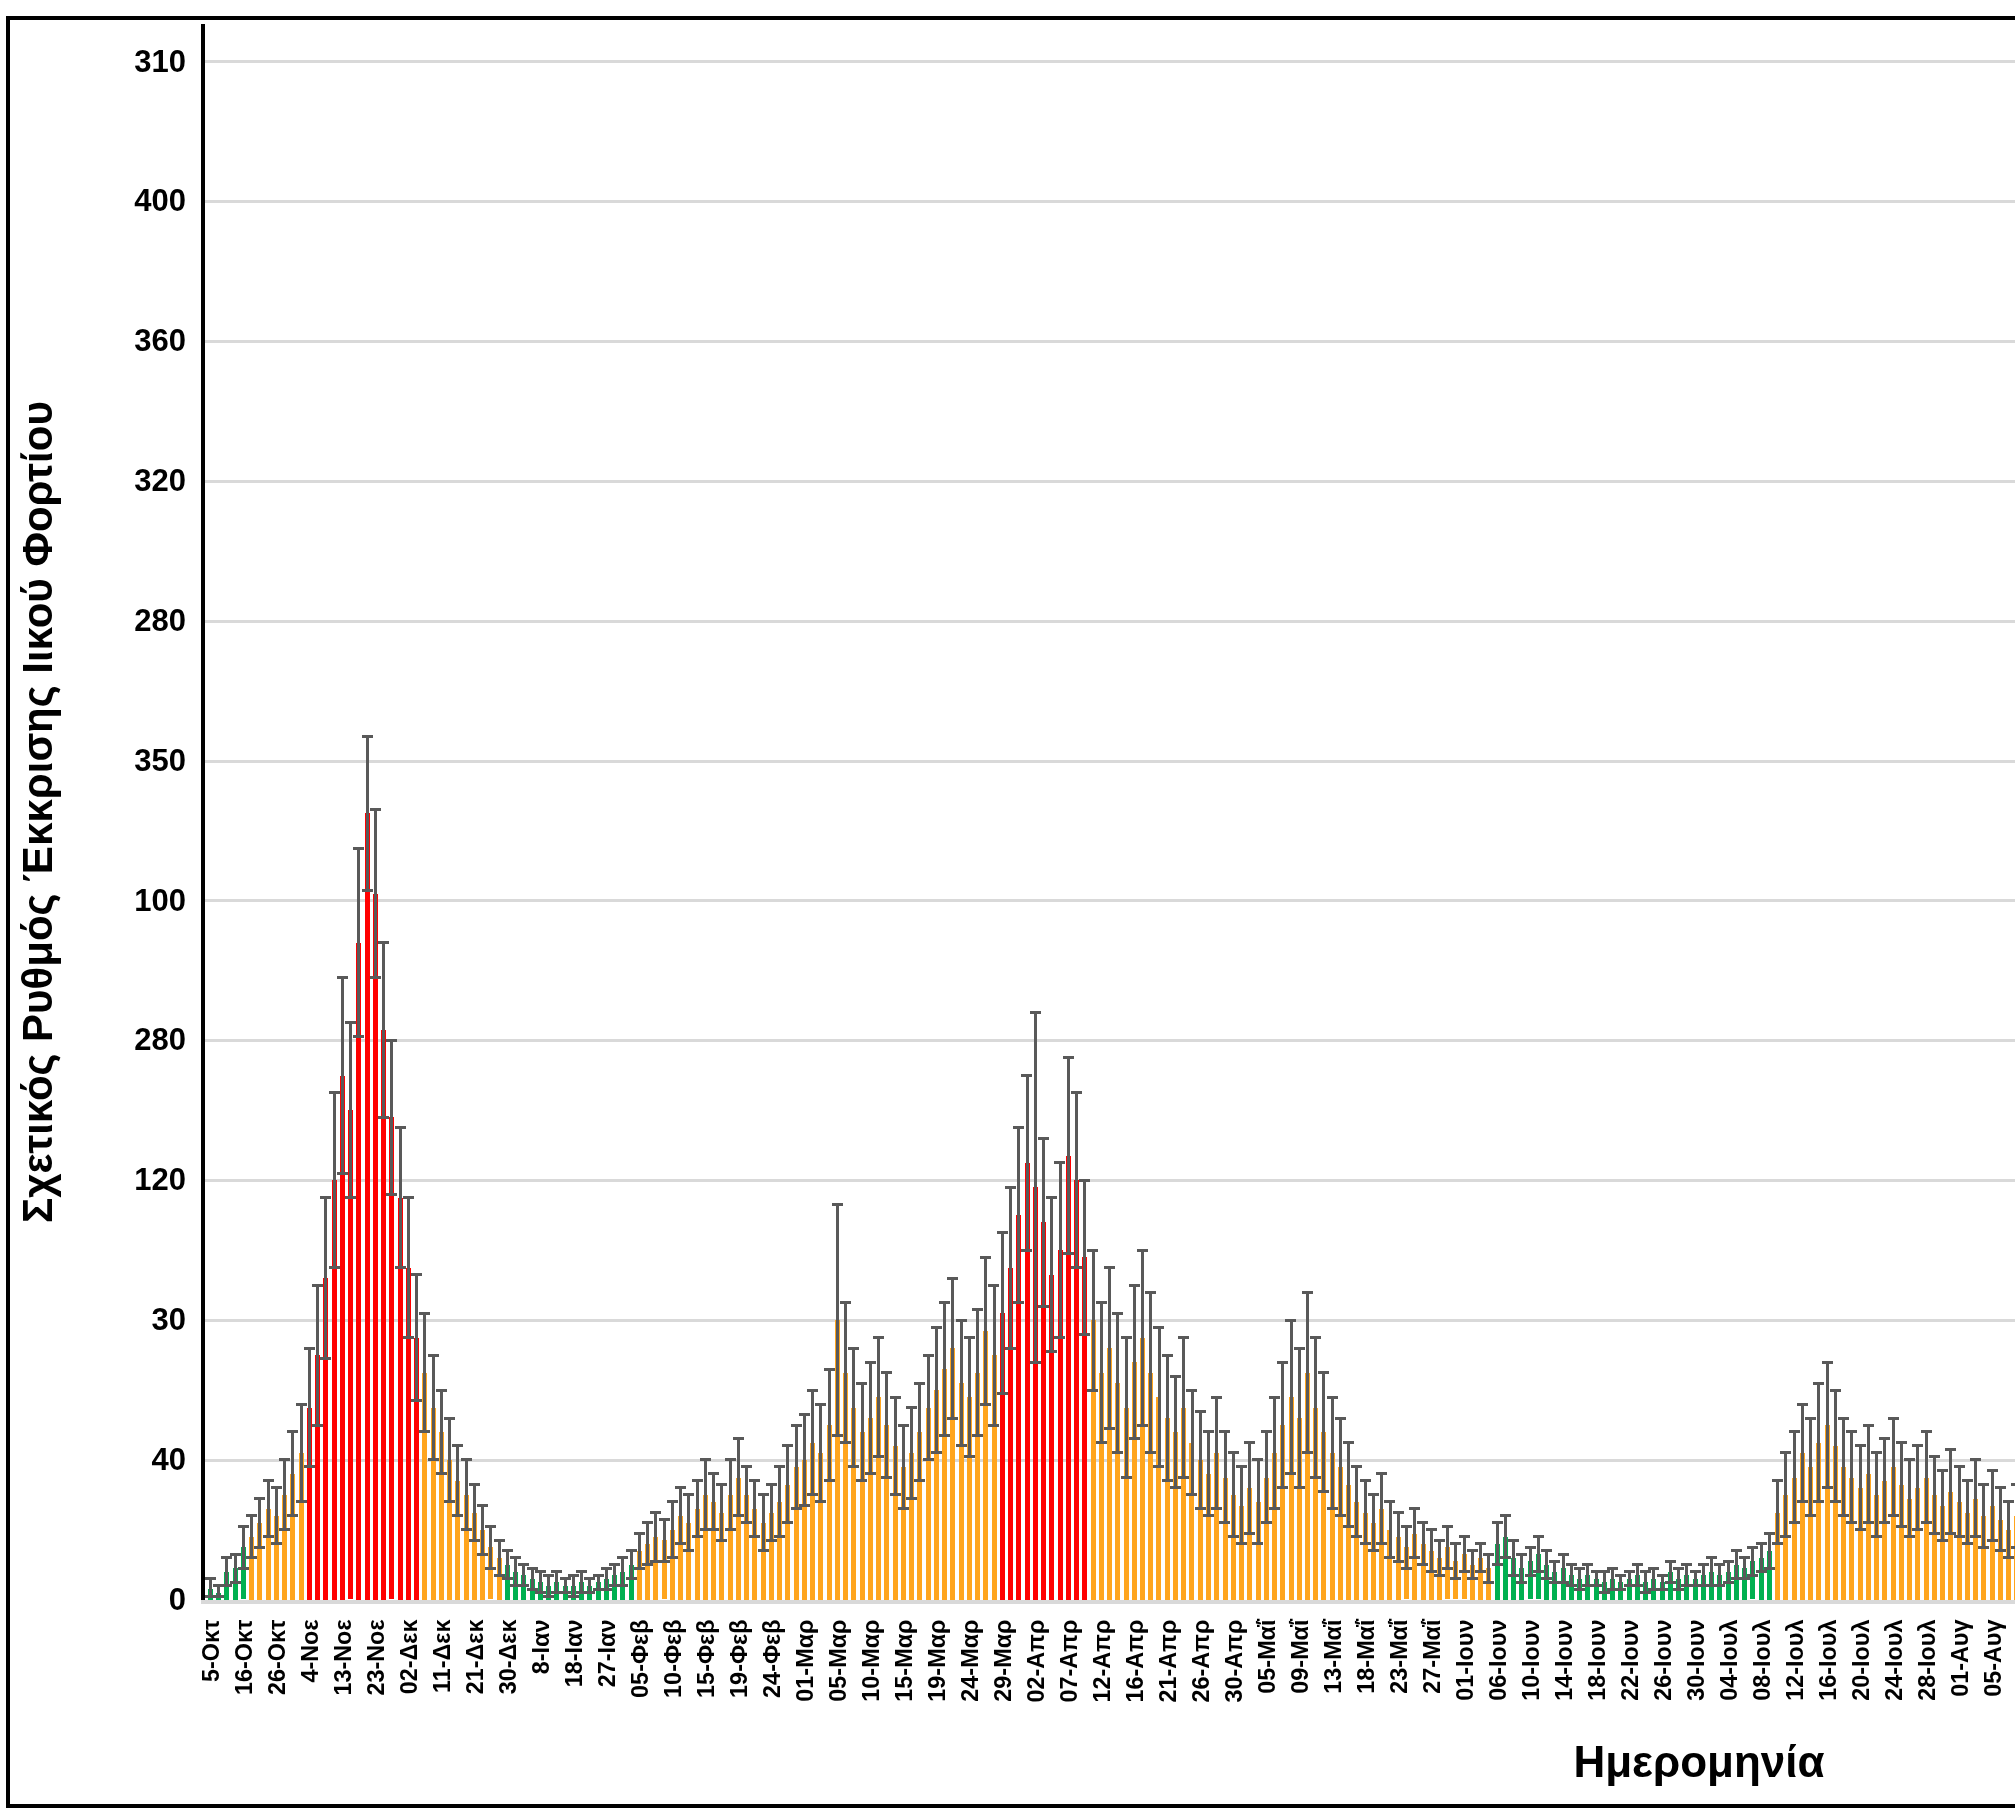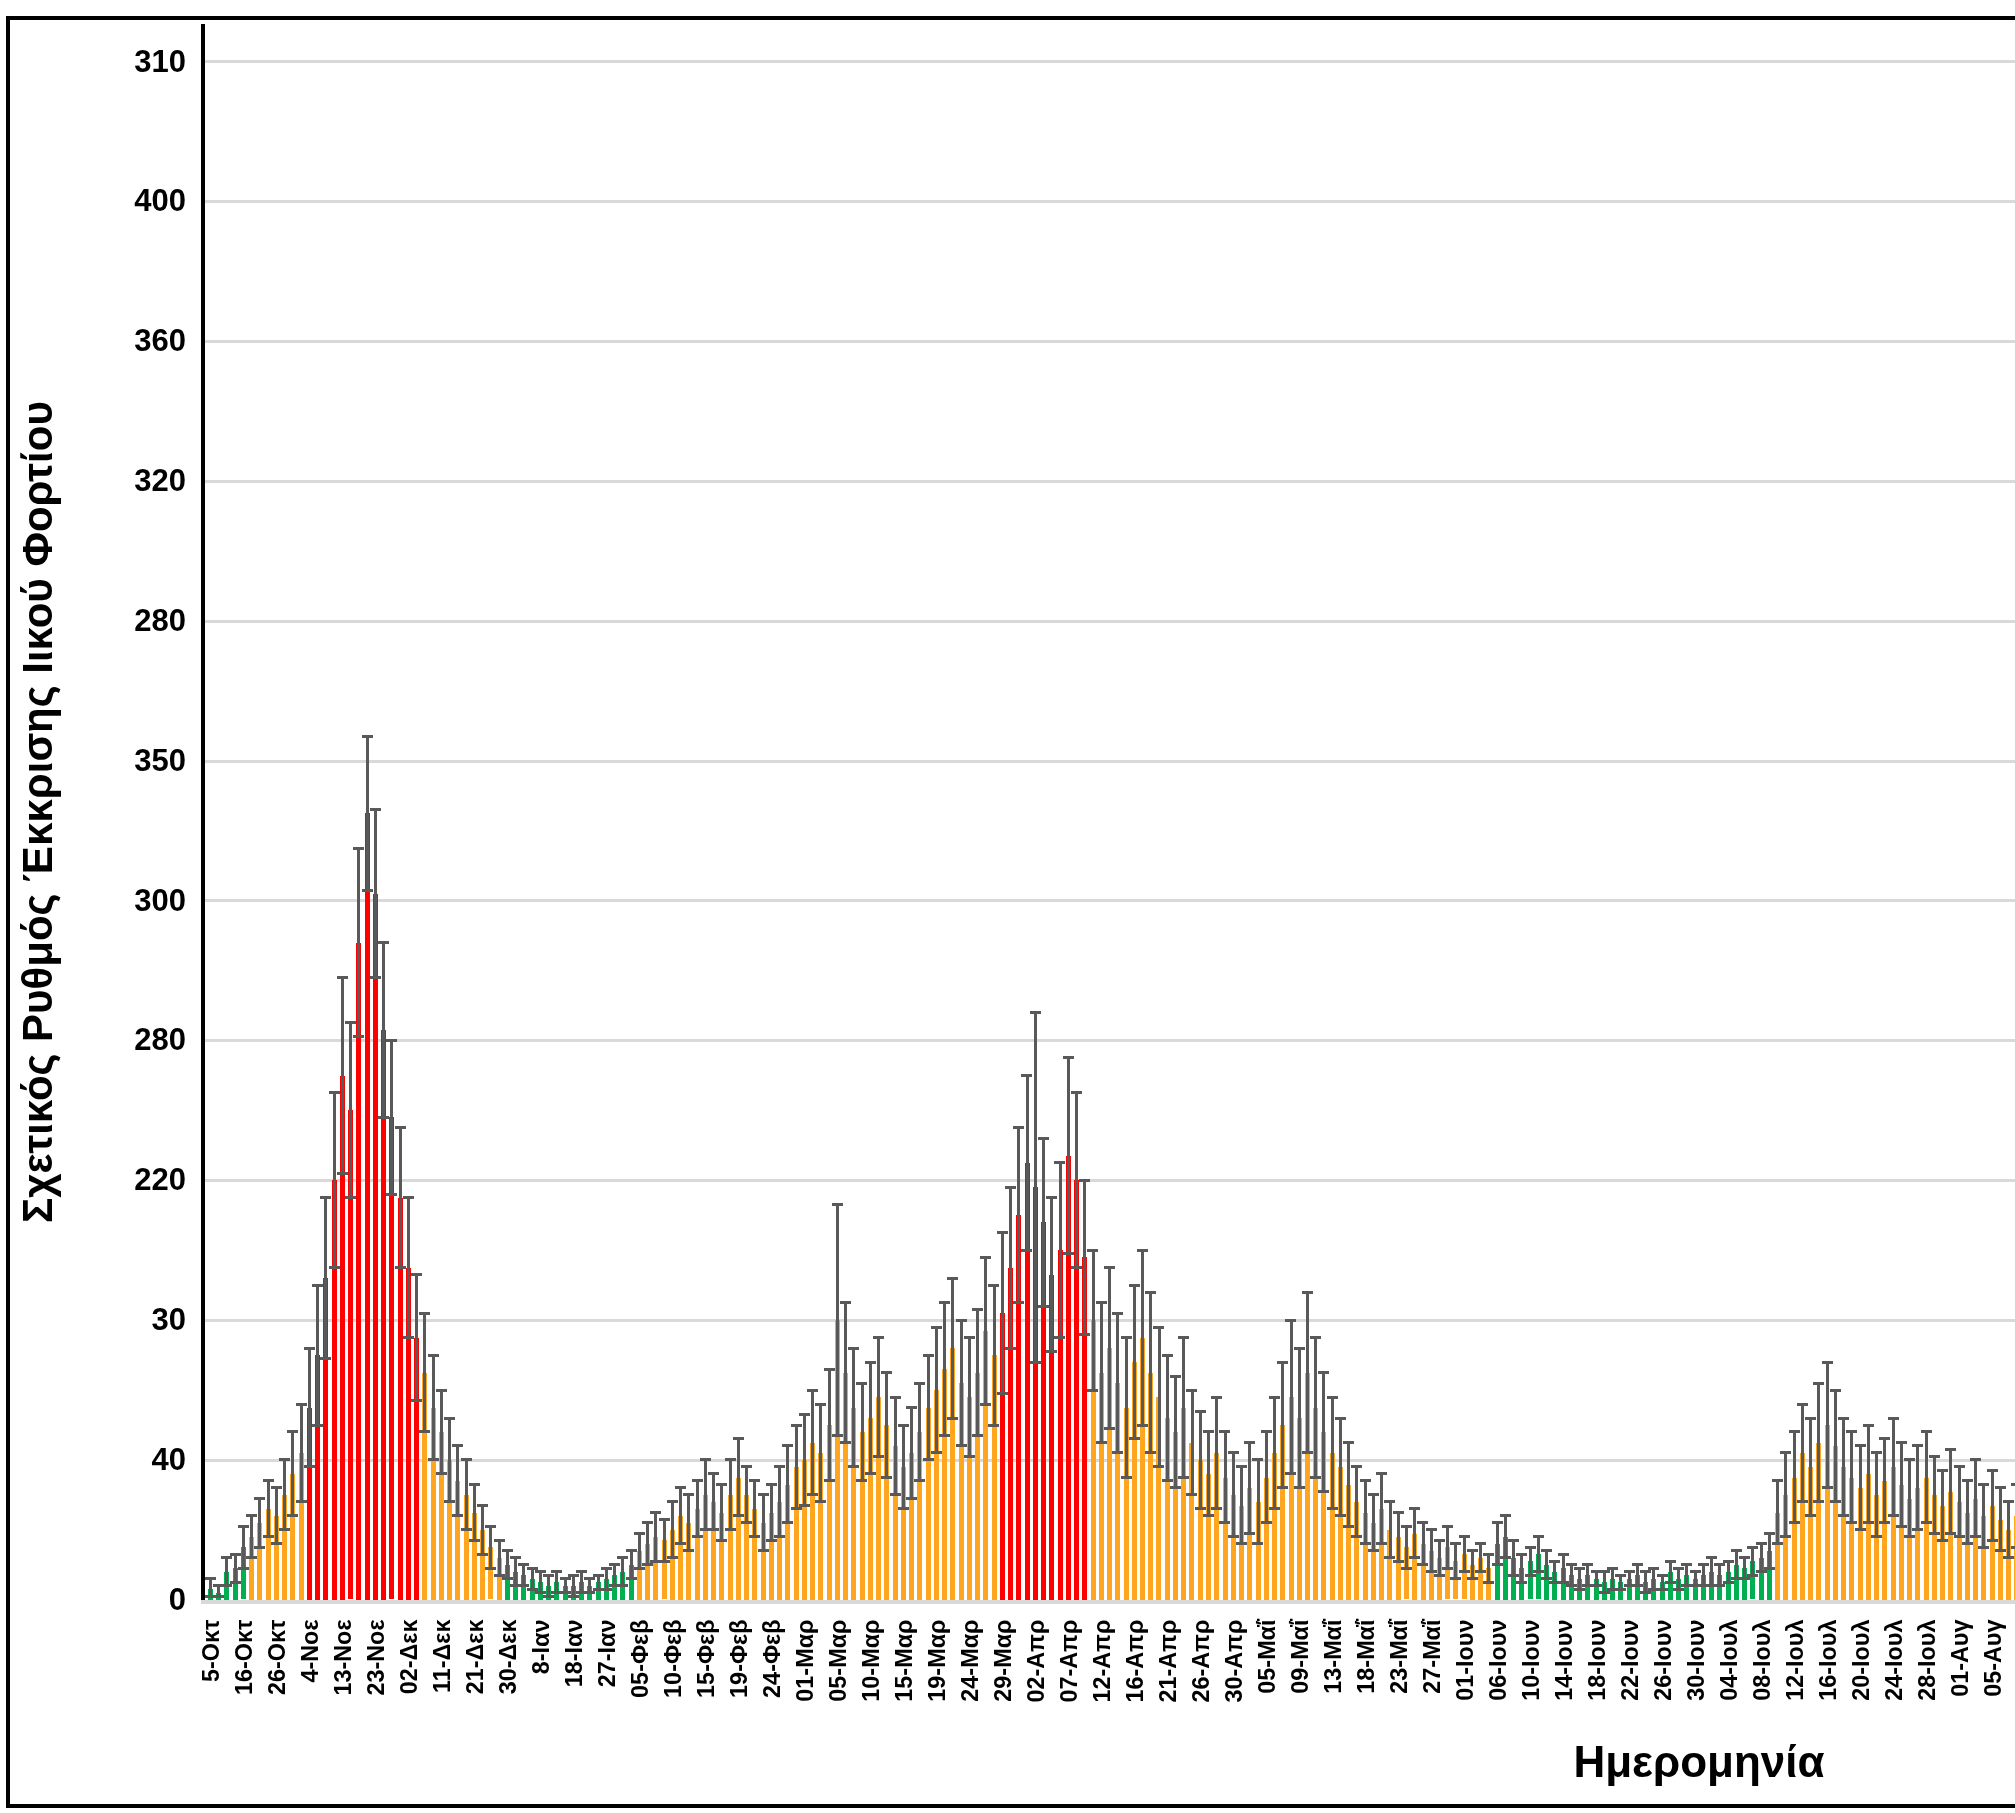--- a/index.html
+++ b/index.html
@@ -36,23 +36,23 @@
       <div class="gridline" style="left:203px;top:899px;width:2989px;background:#D9D9D9"></div>
       <div class="gridline" style="left:203px;top:760px;width:2989px;background:#D9D9D9"></div>
       <div class="gridline" style="left:203px;top:620px;width:2989px;background:#D9D9D9"></div>
       <div class="gridline" style="left:203px;top:480px;width:2989px;background:#D9D9D9"></div>
       <div class="gridline" style="left:203px;top:340px;width:2989px;background:#D9D9D9"></div>
       <div class="gridline" style="left:203px;top:200px;width:2989px;background:#D9D9D9"></div>
       <div class="gridline" style="left:203px;top:60px;width:2989px;background:#D9D9D9"></div>
       <div class="ytick" style="left:57px;top:1582px;">0</div>
       <div class="ytick" style="left:57px;top:1442px;">40</div>
       <div class="ytick" style="left:57px;top:1302px;">30</div>
-      <div class="ytick" style="left:57px;top:1162px;">220</div>
+      <div class="ytick" style="left:57px;top:1162px;">120</div>
       <div class="ytick" style="left:57px;top:1022px;">280</div>
-      <div class="ytick" style="left:57px;top:883px;">300</div>
+      <div class="ytick" style="left:57px;top:883px;">100</div>
       <div class="ytick" style="left:57px;top:743px;">350</div>
       <div class="ytick" style="left:57px;top:603px;">280</div>
       <div class="ytick" style="left:57px;top:463px;">320</div>
       <div class="ytick" style="left:57px;top:323px;">360</div>
       <div class="ytick" style="left:57px;top:183px;">400</div>
       <div class="ytick" style="left:57px;top:44px;">310</div>
       <div class="bar" style="left:208px;top:1589px;width:5.2px;height:10.5px;background:#00B050"></div>
       <div class="err-line" style="left:209px;top:1579px;height:17.5px;background:#595959"></div>
       <div class="err-cap" style="left:205px;top:1577px;width:11.3px;background:#595959"></div>
       <div class="err-cap" style="left:205px;top:1595px;width:11.3px;background:#595959"></div>

